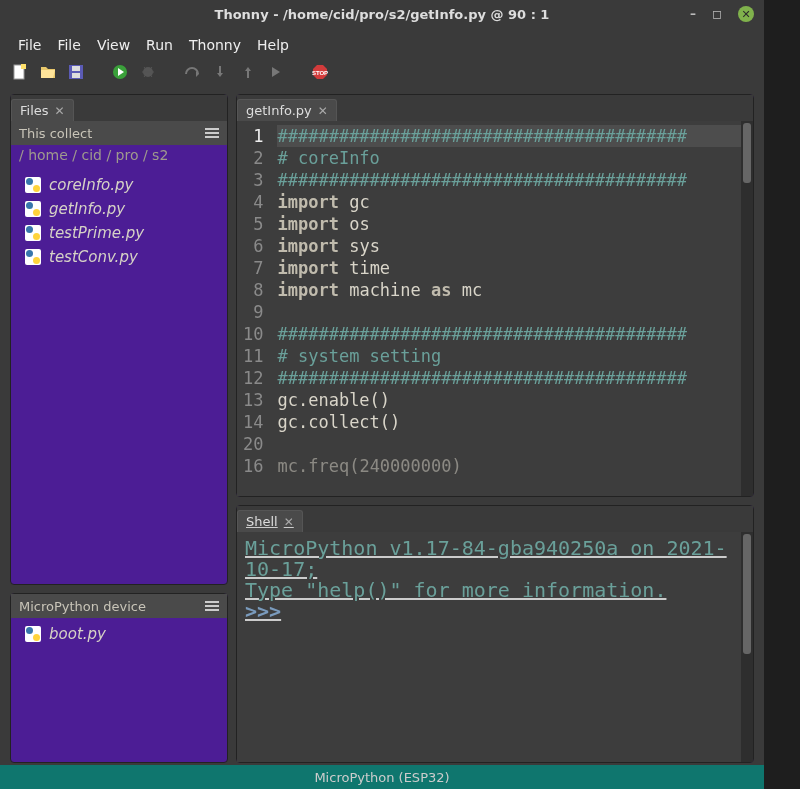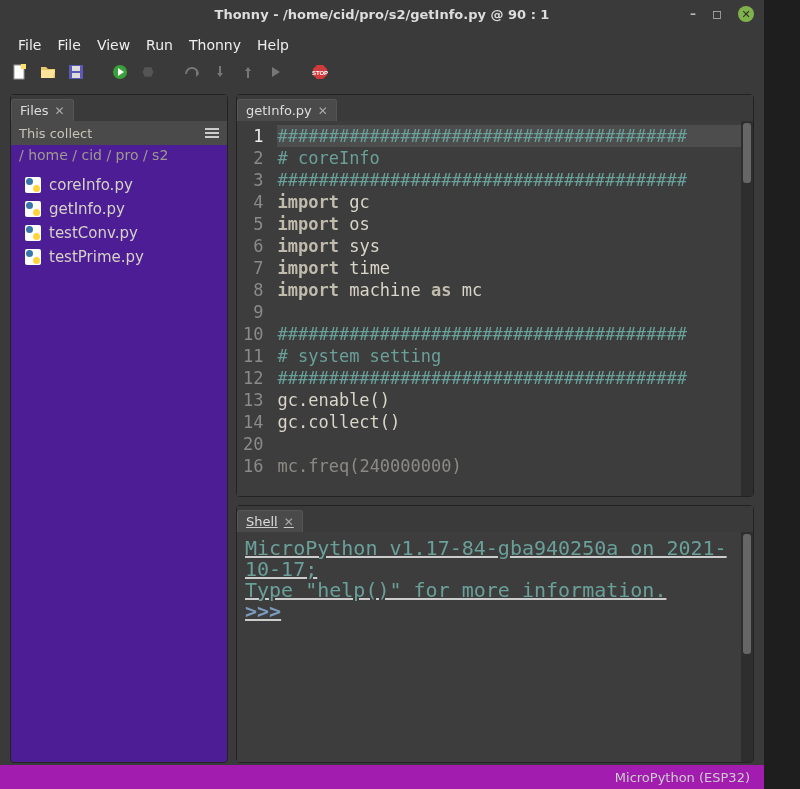--- a/index.html
+++ b/index.html
@@ -160,20 +160,21 @@
     flex: 1;
     overflow: hidden;
   }
   .file-item {
     display: flex;
     align-items: center;
     gap: 8px;
     padding: 3px 14px;
     font-size: 15px;
     color: #d6d2c6;
+    font-style: italic;
   }
   .py-icon {
     width: 16px; height: 16px;
     display: flex; align-items: center; justify-content: center;
     background: #ffffff;
     border-radius: 2px;
     position: relative;
   }
   .py-icon::before {
     content: ""; position: absolute; width: 7px; height: 7px; border-radius: 50%;
@@ -247,24 +248,24 @@
     line-height: 21px;
     color: #6aa09a;
     position: relative;
     overflow: hidden;
   }
   .prompt { color: #7a9bbd; font-weight: bold; }
 
   
   .statusbar {
     height: 24px;
-    background: #a21caf;
-    display: flex;
-    align-items: center;
-    justify-content: flex-end;
+    background: #0f766e;
+    display: flex;
+    align-items: center;
+    justify-content: center;
     padding: 0 14px;
     color: #ccc;
     font-size: 13px;
   }
 </style>
 </head>
 <body>
 
 <div class="window">
 
@@ -374,29 +375,41 @@
             <div class="file-item">
               <span class="py-icon"></span>
               <span>coreInfo.py</span>
             </div>
             <div class="file-item">
               <span class="py-icon"></span>
               <span>getInfo.py</span>
             </div>
             <div class="file-item">
               <span class="py-icon"></span>
-              <span>testConv.py</span>
+              <span>testPrime.py</span>
             </div>
             <div class="file-item">
               <span class="py-icon"></span>
-              <span>testPrime.py</span>
+              <span>testConv.py</span>
             </div>
           </div>
       </div>
 
+      <div id="mpy-panel" class="panel">
+        <div class="panel-header">
+          <span>MicroPython device</span>
+          <span class="hamb"></span>
+        </div>
+        <div class="file-list" id="mpy-list">
+            <div class="file-item">
+              <span class="py-icon"></span>
+              <span>boot.py</span>
+            </div>
+          </div>
+      </div>
 
     </div>
 
     <div class="right-col">
 
       <div id="editor-panel" class="panel">
         <div class="tab-row">
           <div class="tab">
             <span>getInfo.py</span>
             <span class="x">✕</span>

